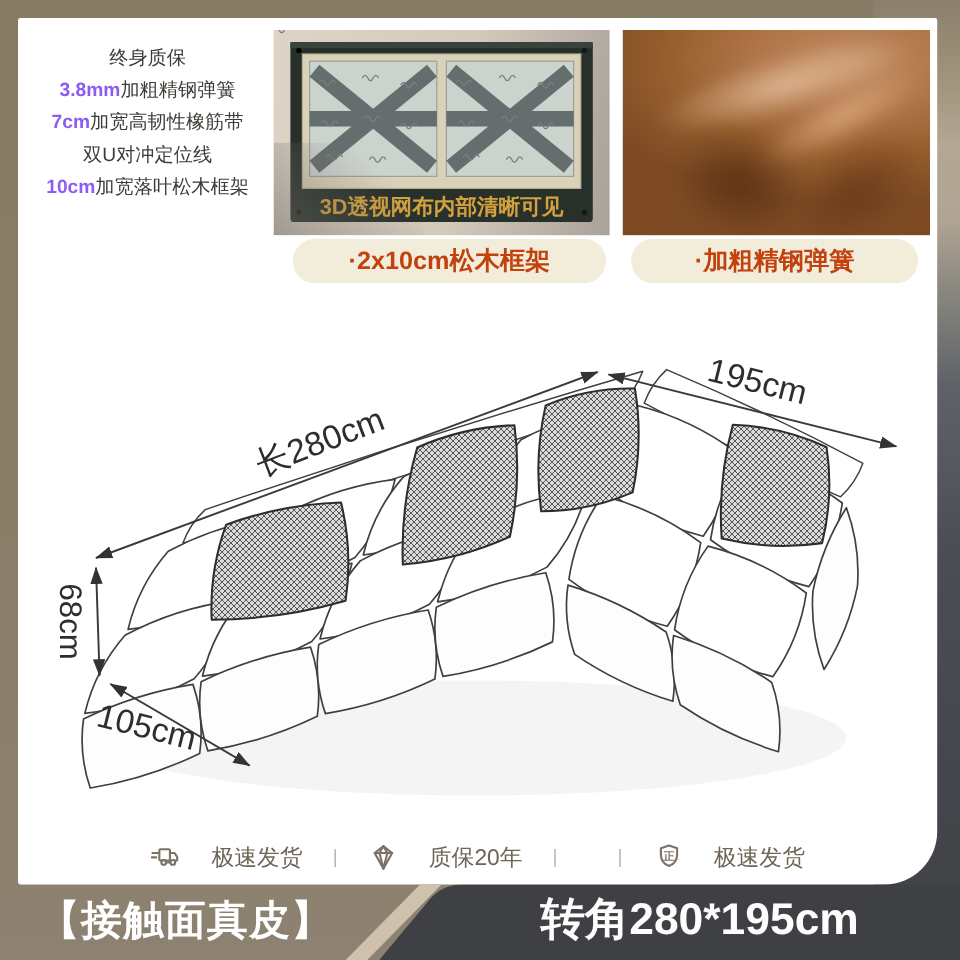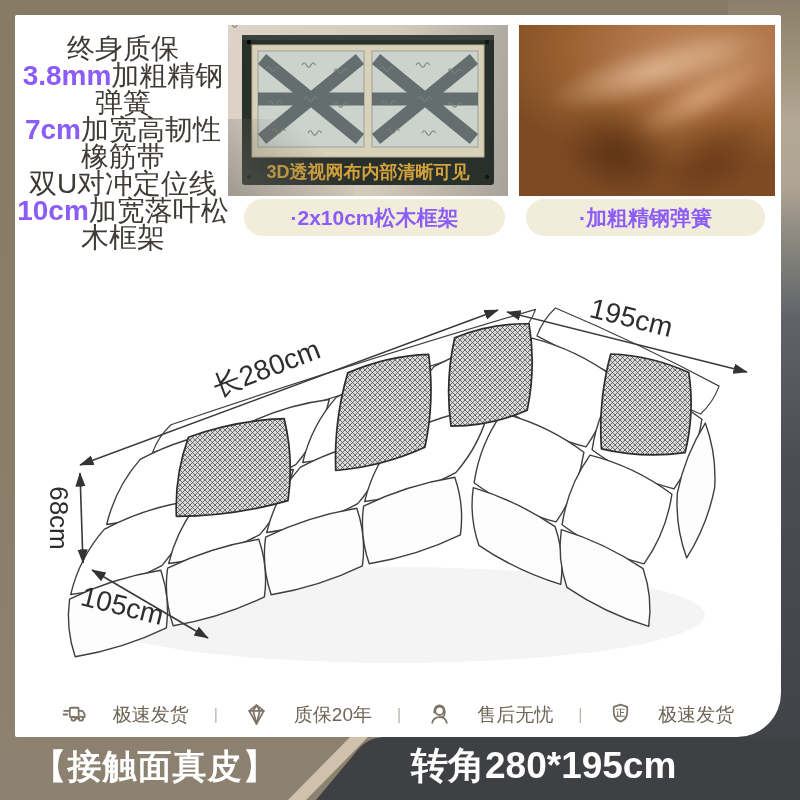--- a/index.html
+++ b/index.html
@@ -5,42 +5,42 @@
   html,body{margin:0;padding:0;}
   body{font-family:"Liberation Sans","DejaVu Sans",sans-serif;}
   .stage{position:relative;width:800px;height:800px;overflow:hidden;
          background:linear-gradient(to bottom,#877b66 0%,#8a7e69 55%,#8d8171 100%);}
   .bg-right{position:absolute;right:0;top:0;width:72px;height:100%;
     background:linear-gradient(to bottom,#8b7f6b 0%,#a2967f 9%,#b3a795 15%,#b0a494 23%,#8a887f 30%,#5f6268 40%,#4a4d52 58%,#3f4145 100%);}
   .card{position:absolute;left:15px;top:15px;width:766px;height:722px;background:#ffffff;
         border-radius:2px 2px 44px 2px;}
   
   .features{position:absolute;left:2px;top:20px;width:212px;text-align:center;
-            font-size:28px;line-height:27px;color:#3f3b37;font-weight:500;}
+            font-size:16px;line-height:27px;color:#3f3b37;font-weight:500;}
   .feat-line .em{color:#8b5cf6;font-weight:bold;}
   
   .photo{position:absolute;overflow:hidden;}
   .frame-photo{left:213px;top:10px;width:280px;height:171px;
     background:linear-gradient(100deg,#ddd4c7 0%,#d4cabb 55%,#a8a29a 100%);}
   .frame-photo .corner-shade{position:absolute;left:0;bottom:0;width:45%;height:45%;
     background:linear-gradient(45deg,rgba(110,106,99,.55),rgba(110,106,99,0) 70%);}
   .leather-photo{left:504px;top:10px;width:256px;height:171px;
     background:radial-gradient(90% 70% at 75% 15%,#c08a5f 0%,#b07549 35%,#99602f 65%,#7d4a24 100%);}
   .fold{position:absolute;border-radius:50%;}
   .fold.f1{left:-8%;top:6%;width:120%;height:42%;transform:rotate(-16deg);
     background:radial-gradient(closest-side,rgba(255,226,196,.55),rgba(255,226,196,0) 72%);filter:blur(5px);}
   .fold.f2{left:6%;bottom:-12%;width:64%;height:78%;transform:rotate(24deg);
     background:radial-gradient(closest-side,rgba(58,24,4,.5),rgba(58,24,4,0) 70%);filter:blur(7px);}
   .fold.f3{left:28%;top:26%;width:86%;height:34%;transform:rotate(-28deg);
     background:radial-gradient(closest-side,rgba(255,208,166,.5),rgba(255,208,166,0) 70%);filter:blur(6px);}
   .fold.f4{right:-12%;bottom:-6%;width:70%;height:60%;transform:rotate(-35deg);
     background:radial-gradient(closest-side,rgba(80,35,10,.45),rgba(80,35,10,0) 70%);filter:blur(7px);}
   
   .badge{position:absolute;height:37px;background:#f1edda;border-radius:19px;
-         color:#8b5cf6;font-weight:bold;font-size:21px;line-height:37px;text-align:center;}
+         color:#c2410c;font-weight:bold;font-size:21px;line-height:37px;text-align:center;}
   .badge-frame{left:229px;top:184px;width:261px;}
   .badge-leather{left:511px;top:184px;width:239px;}
   
   .sofa-wrap{position:absolute;left:10px;top:270px;width:730px;height:400px;}
   svg{font-family:"Liberation Sans","DejaVu Sans",sans-serif;display:block;}
   .seat{fill:#ffffff;stroke:#3f3f3f;stroke-width:1.4;stroke-linejoin:round;}
   .slab{fill:#ffffff;stroke:#3f3f3f;stroke-width:1.2;stroke-linejoin:round;}
   .front{fill:#fdfdfd;stroke:#3f3f3f;stroke-width:1.4;stroke-linejoin:round;}
   .pillow{fill:url(#hatch);stroke:#2d2d2d;stroke-width:1.7;stroke-linejoin:round;}
   .dim-line{stroke:#3a3a3a;stroke-width:1.6;}
@@ -48,21 +48,21 @@
   
   .services{position:absolute;left:0;right:0;top:686px;display:flex;justify-content:center;
             align-items:center;color:#6e6557;font-size:19px;font-weight:500;}
   .svc{display:flex;align-items:center;gap:24px;}
   .svc svg{display:block;}
   .sep{color:#bcb5a9;font-size:16px;margin:0 25px;font-weight:400;}
   
   .panel-svg{position:absolute;left:280px;top:737px;width:520px;height:63px;}
   .bar-left{position:absolute;left:20px;top:744px;width:270px;text-align:center;
             color:#ffffff;font-size:34px;font-weight:bold;letter-spacing:1px;}
-  .bar-right{position:absolute;left:411px;top:741px;width:320px;
+  .bar-right{position:absolute;left:423px;top:741px;width:320px;text-align:center;
              color:#fdfdfd;font-size:37px;font-weight:bold;}
 </style>
 </head>
 <body>
 
 <div class="stage">
   <div class="bg-right"></div>
 
   <div class="card">
 
@@ -201,31 +201,20 @@
       </div>
       <span class="sep">|</span>
       <div class="svc">
         <svg width="27" height="27" viewBox="0 0 26 26" fill="none" stroke="#7c7266" stroke-width="1.7" stroke-linecap="round" stroke-linejoin="round">
           <path d="M13 4 L20 9.5 L13 22 L6 9.5 Z"></path>
           <path d="M6 9.5 H20 M13 4 L9.8 9.5 L13 22 M13 4 L16.2 9.5 L13 22"></path>
         </svg>
         <span>质保20年</span>
       </div>
       <span class="sep">|</span>
-      <div class="svc">
-        <svg width="27" height="27" viewBox="0 0 26 26" fill="none" stroke="#7c7266" stroke-width="1.7" stroke-linecap="round" stroke-linejoin="round">
-          <circle cx="13" cy="9.5" r="4"></circle>
-          <path d="M6 21 c.8 -3.4 3.6 -5.4 7 -5.4 s6.2 2 7 5.4"></path>
-          <path d="M8.2 9 a4.8 4.8 0 0 1 9.6 0"></path>
-          <rect x="7.1" y="8.8" width="1.7" height="3.2" rx="0.8" fill="#7c7266" stroke="none"></rect>
-          <rect x="17.2" y="8.8" width="1.7" height="3.2" rx="0.8" fill="#7c7266" stroke="none"></rect>
-          <path d="M17.9 12 c0 2.1 -1.5 3.4 -3.4 3.6"></path>
-        </svg>
-        <span>售后无忧</span>
-      </div>
       <span class="sep">|</span>
       <div class="svc">
         <svg width="27" height="27" viewBox="0 0 26 26" fill="none" stroke="#7c7266" stroke-width="1.7" stroke-linecap="round" stroke-linejoin="round">
           <path d="M13 3.5 l6.5 2.2 v4.9 c0 4.6 -2.7 7.9 -6.5 9.3 c-3.8 -1.4 -6.5 -4.7 -6.5 -9.3 v-4.9 Z"></path>
           <text x="13" y="14.8" text-anchor="middle" font-size="9" fill="#7c7266" stroke="none" font-weight="bold">正</text>
         </svg>
         <span>极速发货</span>
       </div>
     </div>
   </div>

